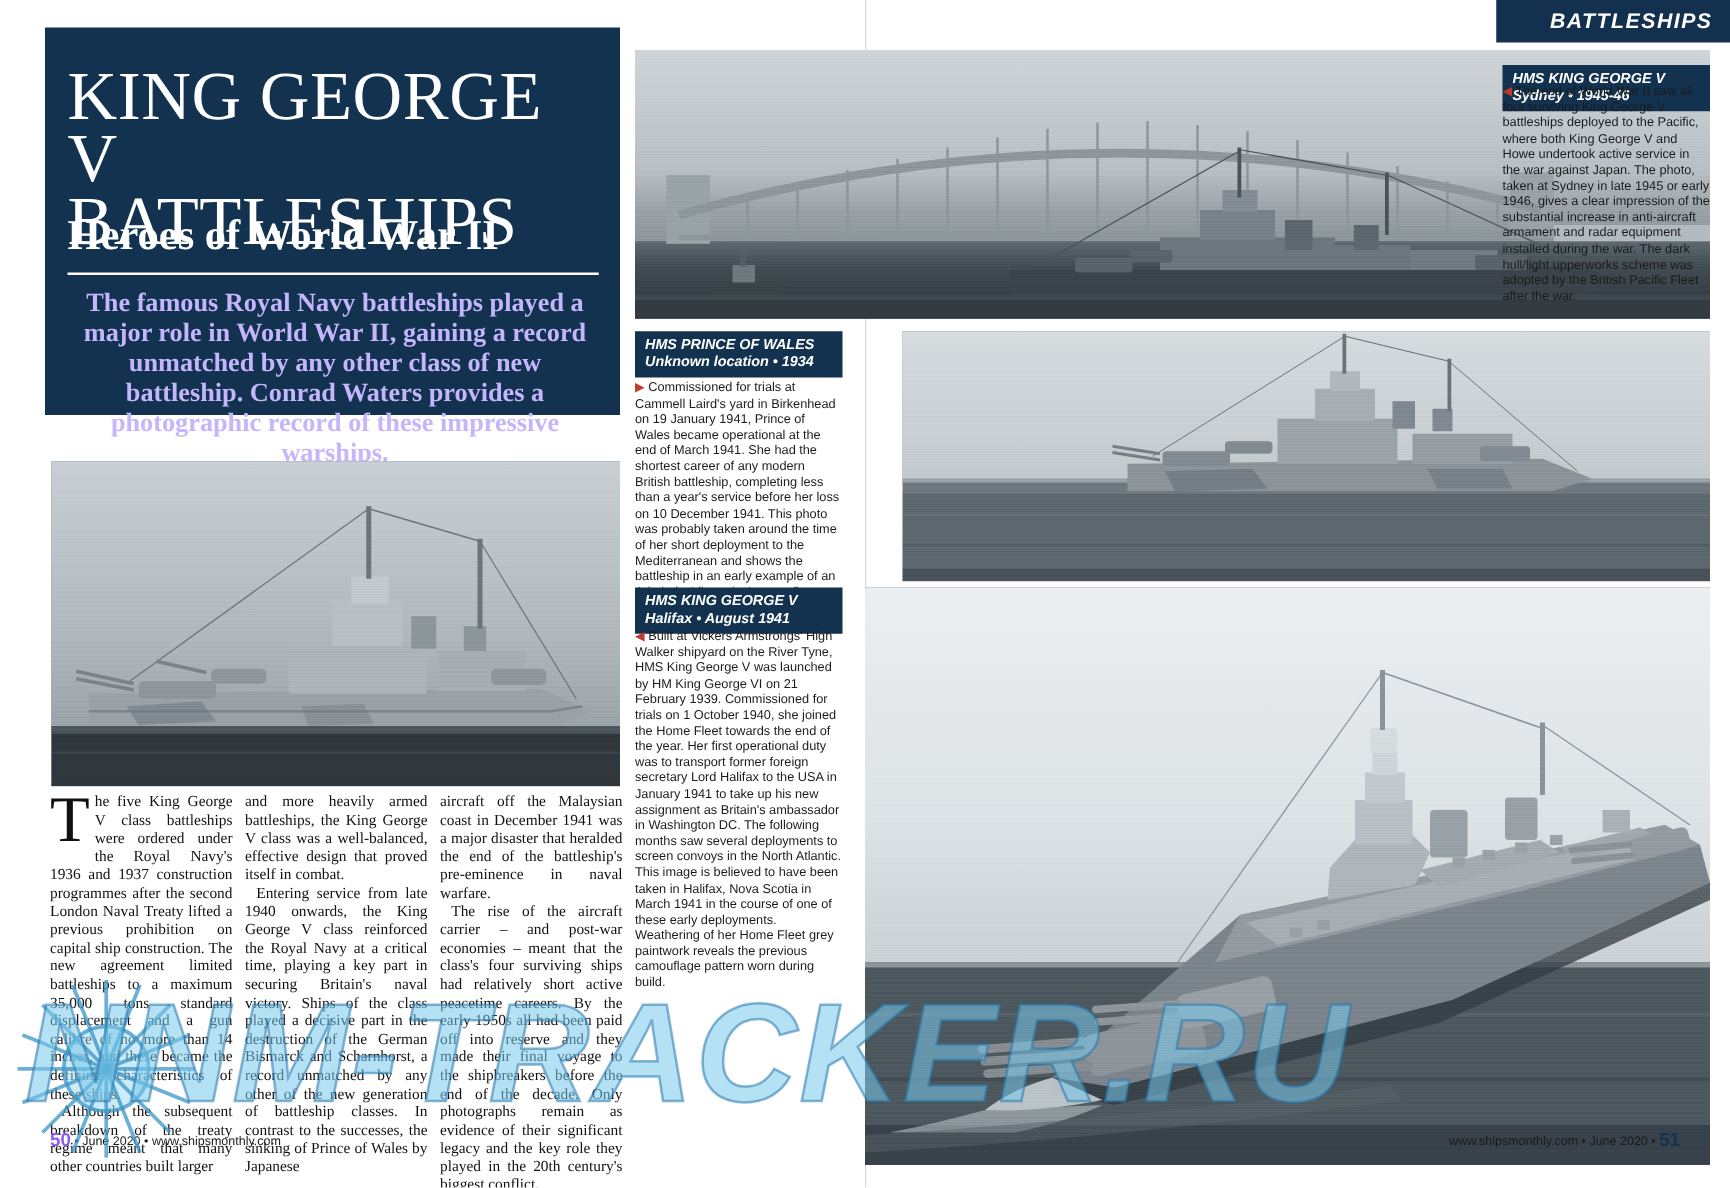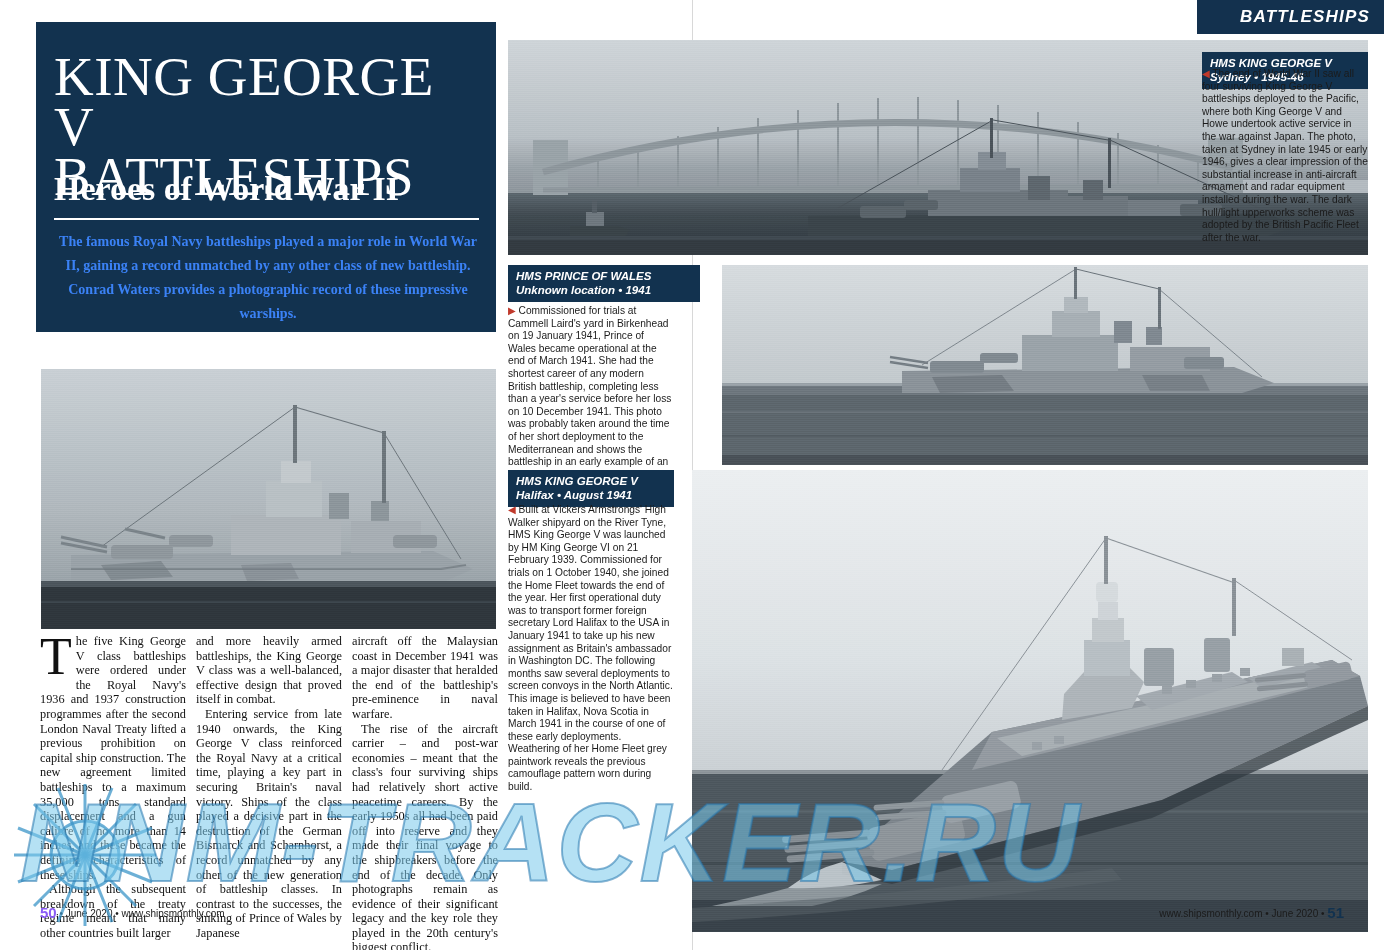--- a/index.html
+++ b/index.html
@@ -48,24 +48,24 @@
     font-family:"Liberation Serif", serif;
     font-weight:bold;
     font-size:34px;
   }
   .title-rule {
     position:absolute; left:18px; top:196px; width:425px; height:2px;
     background:#ffffff;
   }
   .title-standfirst {
     position:absolute; left:18px; top:208px; width:428px;
-    color:#3b82f6; text-align:center;
+    color:#c4b5fd; text-align:center;
     font-family:"Liberation Serif", serif;
     font-weight:bold;
-    font-size:14px; line-height:24px;
+    font-size:21px; line-height:24px;
   }
   
   .photo { position:absolute; overflow:hidden; background:#8e9499; }
   .photo .sky {
     position:absolute; inset:0;
     background:linear-gradient(#cfd5d9 0%, #b9c0c5 45%, #9aa2a8 60%, #6f7a80 100%);
   }
   .photo .sea {
     position:absolute; left:0; right:0; bottom:0;
     background:linear-gradient(#5d686f 0%, #414b52 35%, #2e363c 100%);
@@ -103,21 +103,21 @@
     font-family:"Liberation Sans", sans-serif;
     font-size:10.2px; line-height:12.6px;
     text-align:left;
   }
   .cap-body .arrow { color:#c0392b; font-size:10px; }
   .cap-head.wide { font-size:12px; }
 
   #capA-head { left:1202px; top:52px; width:166px; }
   #capA-body { left:1202px; top:68px; width:166px; }
 
-  #capB-head { left:508px; top:265px; width:192px; }
+  #capB-head { left:508px; top:265px; width:166px; }
   #capB-body { left:508px; top:305px; width:166px; }
 
   #capC-head { left:722px; top:472px; width:240px; }
   #capC-body { left:722px; top:496px; width:240px; }
 
   #capD-head { left:508px; top:470px; width:166px; }
   #capD-body { left:508px; top:504px; width:166px; }
 
   
   .bodycol {
@@ -308,21 +308,21 @@
 
       <rect x="0" y="212" width="455" height="48" fill="#2f373d"></rect>
       <rect x="0" y="212" width="455" height="6" fill="#5a646b" opacity="0.7"></rect>
       <rect x="0" y="232" width="455" height="2" fill="#4a545b" opacity="0.5"></rect>
     </svg>
     <div class="grain"></div>
   </div>
 
   <div class="cap-head" id="capB-head">
     <span>HMS PRINCE OF WALES</span><br>
-    <span>Unknown location • 1941</span>
+    <span>Unknown location • 1934</span>
   </div>
   <div class="cap-body" id="capB-body">
     <span class="arrow">▶</span>
     <span>Commissioned for trials at Cammell Laird's yard in Birkenhead on 19 January 1941, Prince of Wales became operational at the end of March 1941. She had the shortest career of any modern British battleship, completing less than a year's service before her loss on 10 December 1941. This photo was probably taken around the time of her short deployment to the Mediterranean and shows the battleship in an early example of an Admiralty 'disruptive' camouflage.</span>
   </div>
 
   <div class="cap-head" id="capD-head">
     <span>HMS KING GEORGE V</span><br>
     <span>Halifax • August 1941</span>
   </div>

